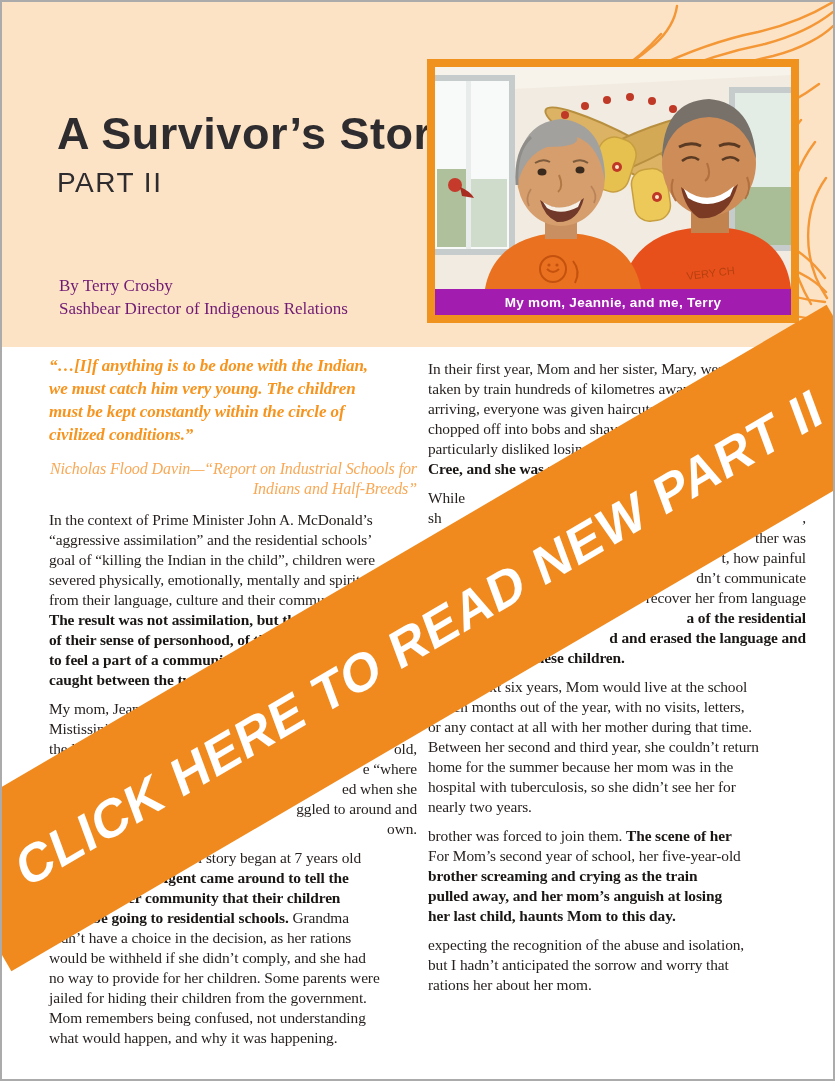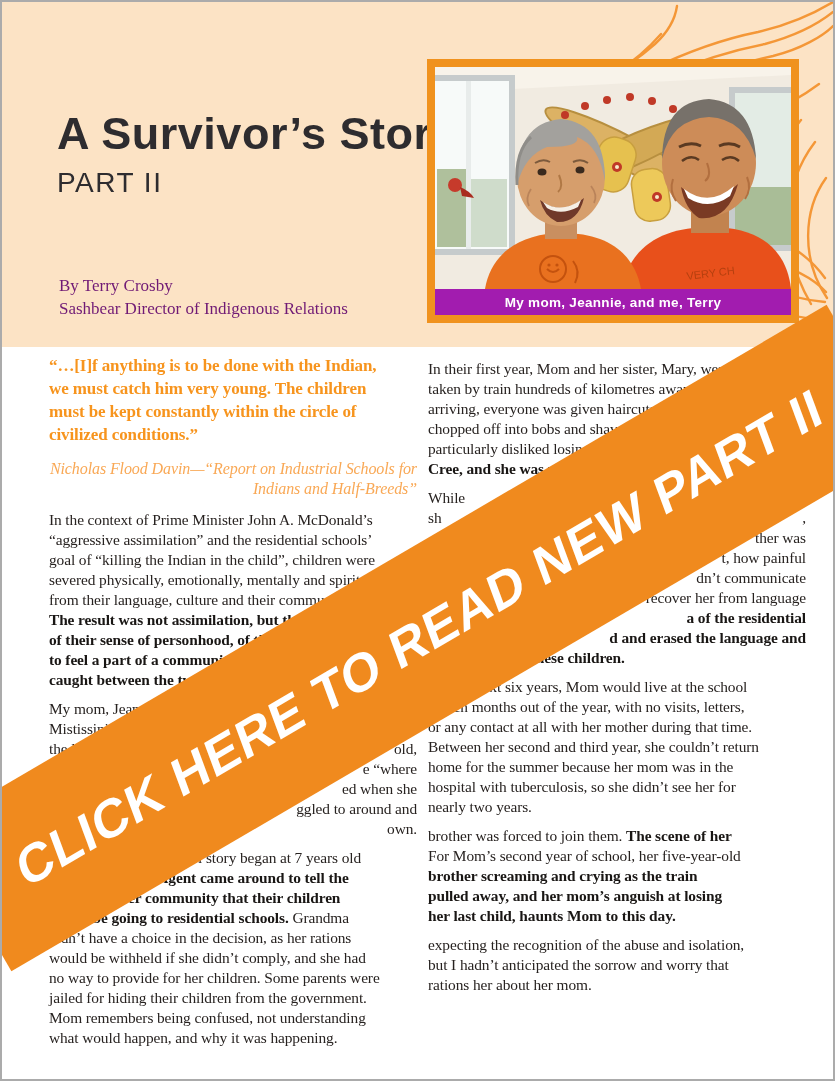--- a/index.html
+++ b/index.html
@@ -20,21 +20,21 @@
            font-size:13.5px;font-weight:600;letter-spacing:.3px;display:flex;align-items:center;justify-content:center;}
   
   .col{position:absolute;top:352px;font-size:15.4px;color:#272220;letter-spacing:-0.1px;}
   .col-left{left:47px;width:368px;}
   .col-right{left:426px;width:378px;padding-top:5px;}
   .para{margin-bottom:9px;}
   .line{display:flex;white-space:pre;line-height:20px;min-height:20px;}
   .line span{white-space:pre;}
   .b{font-weight:bold;color:#191614;}
   .sp{flex:1;}
-  .quote{color:#f7941d;font-weight:bold;font-size:17px;}
+  .quote{color:#f7941d;font-weight:bold;font-style:italic;font-size:17px;}
   .quote .qline{line-height:23px;}
   .attr{color:#f9a855;font-style:italic;font-size:16px;margin-top:13px;margin-bottom:11px;text-align:right;}
   .attr .qline{line-height:20px;}
   
   .banner{position:absolute;left:-103px;top:554px;width:1040px;height:164px;background:#f08a1e;
           transform:rotate(-30.3deg);display:flex;align-items:center;justify-content:center;
           z-index:9;text-decoration:none;cursor:pointer;}
   .banner span{display:block;transform:skewX(-10deg);font-family:"Liberation Sans",sans-serif;
           font-weight:700;font-size:52px;letter-spacing:1px;color:#ffffff;white-space:nowrap;}
 </style>

